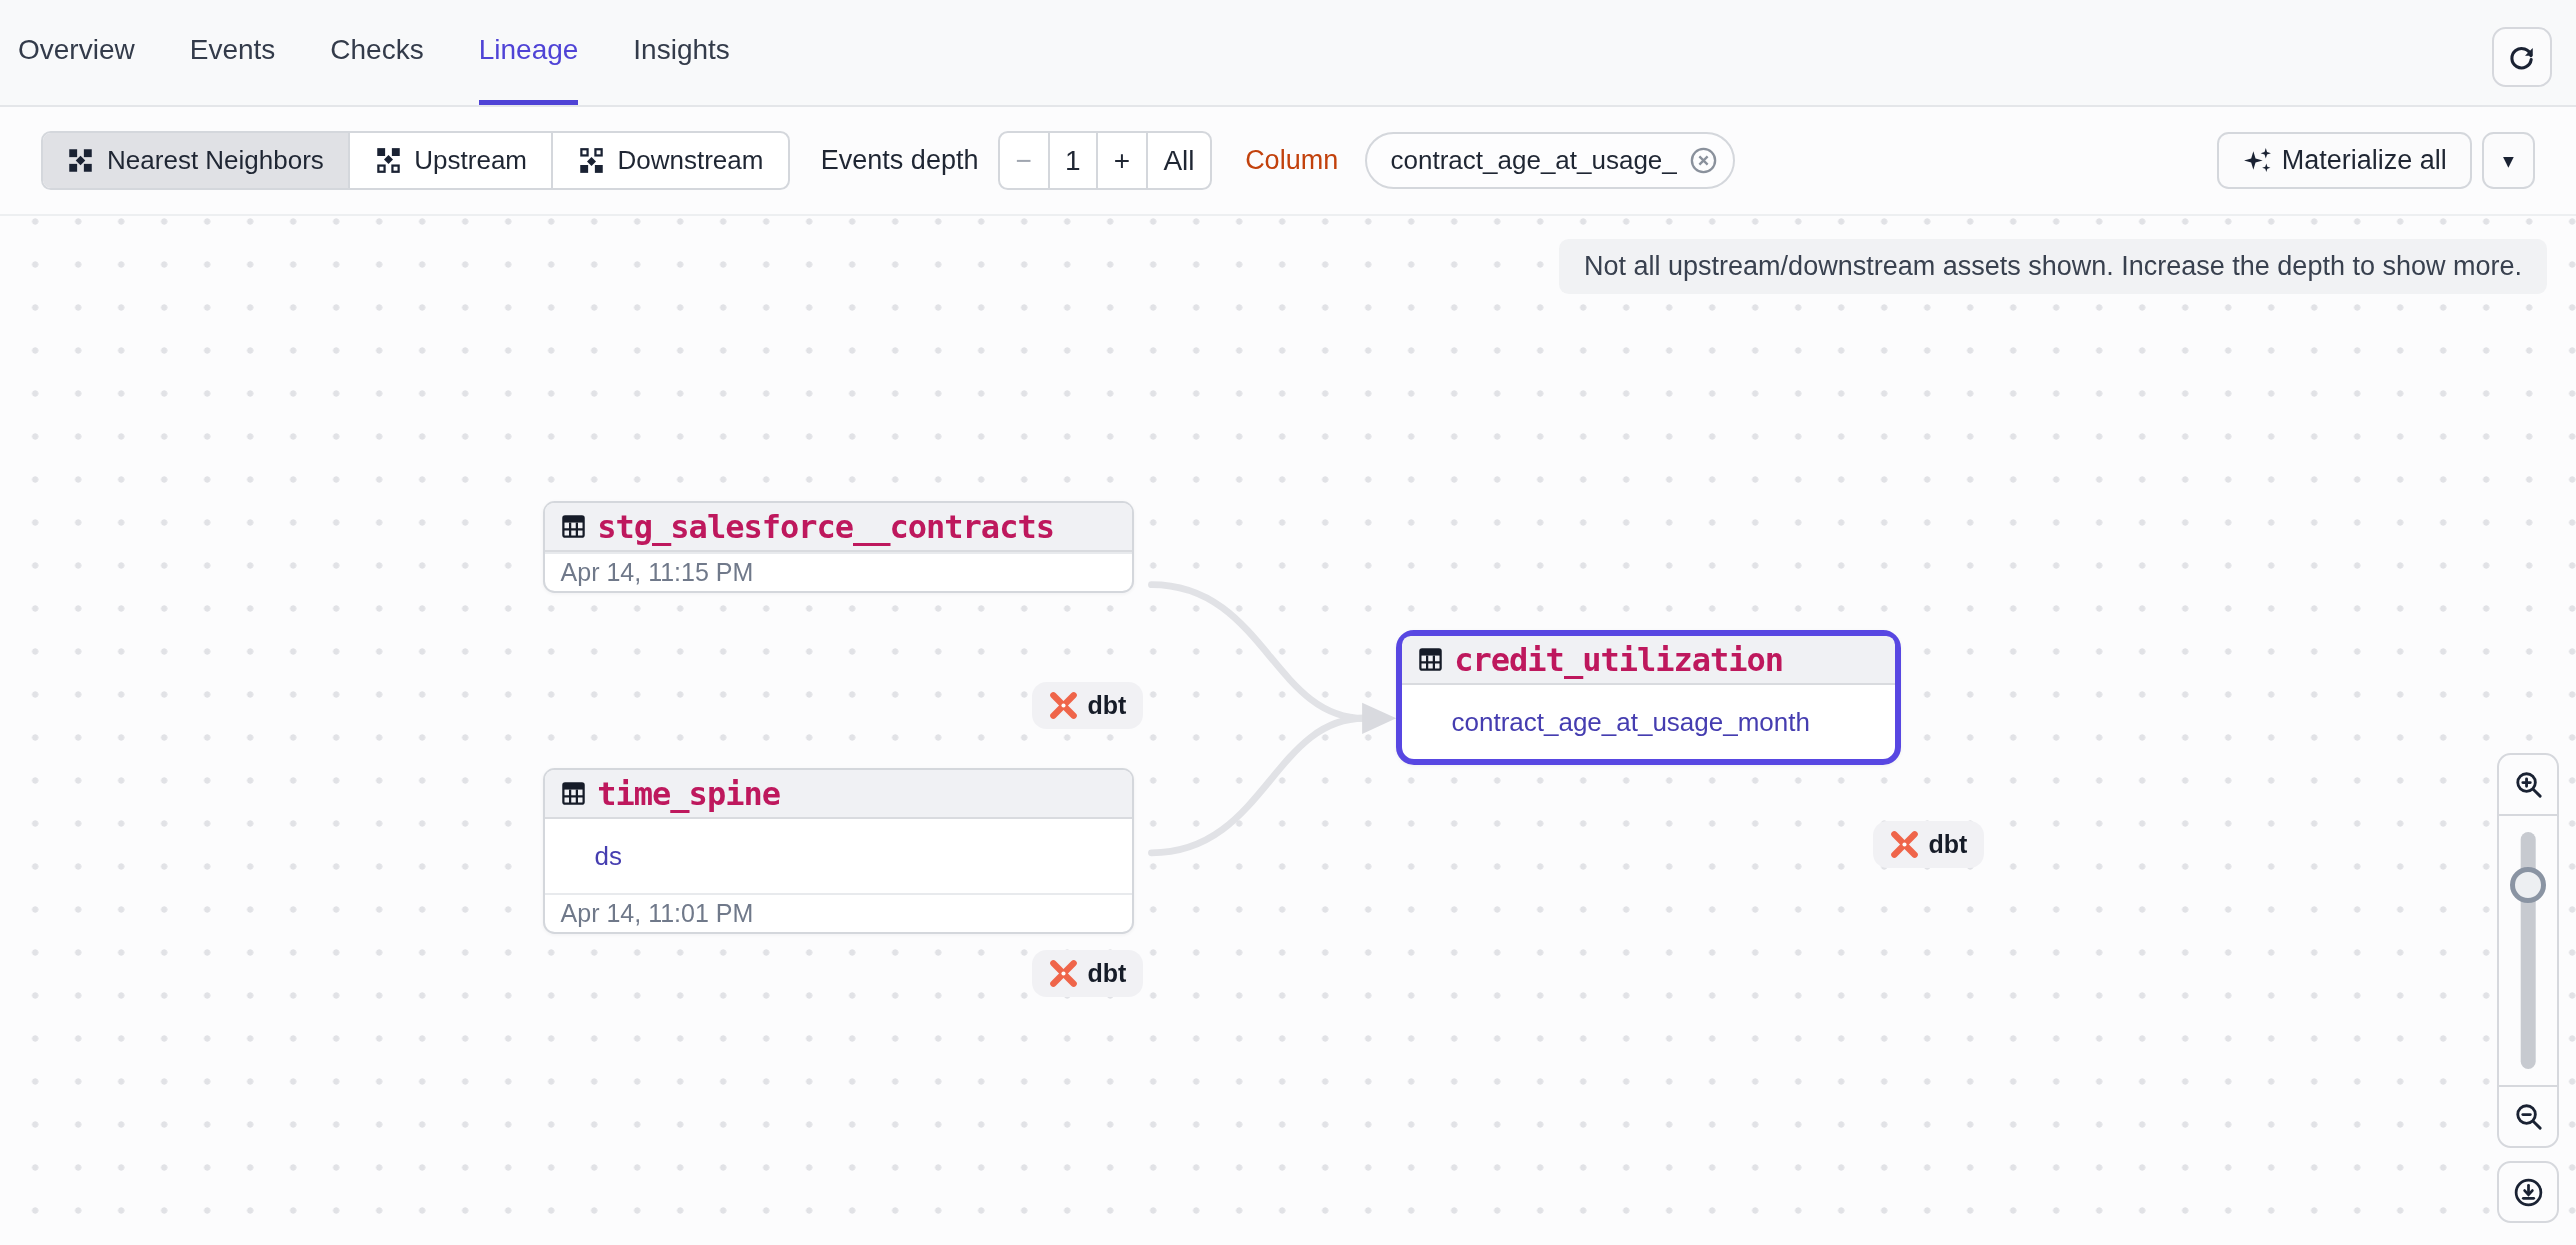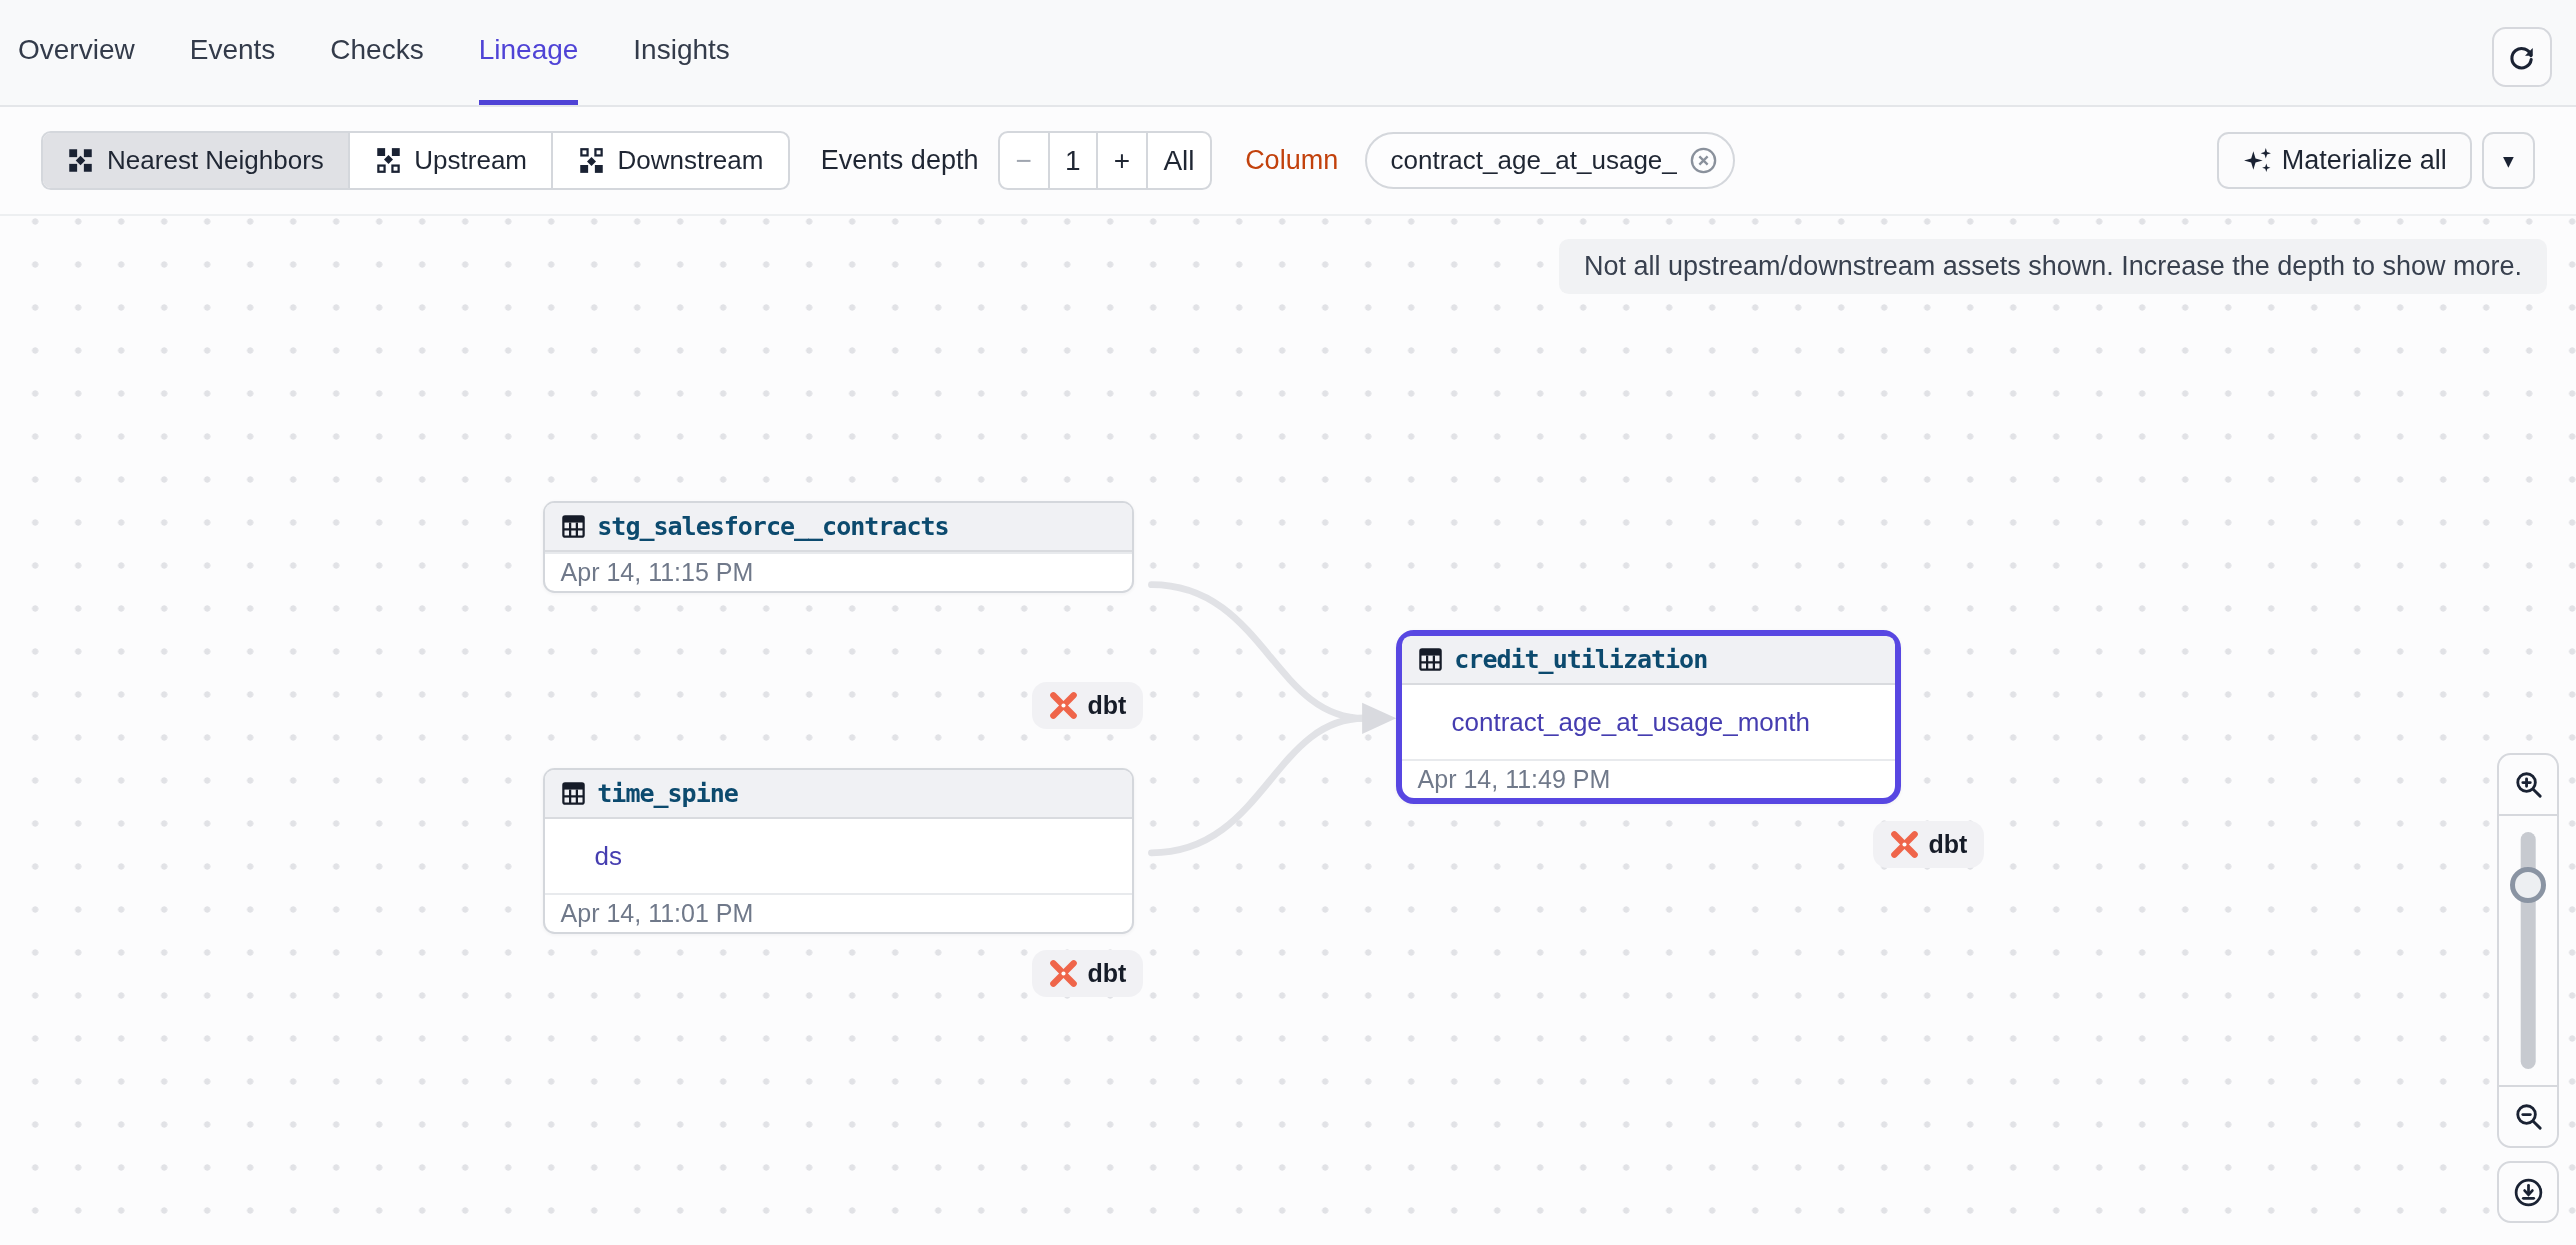--- a/index.html
+++ b/index.html
@@ -50,22 +50,22 @@
   .banner { position:absolute; top:23.4px; right:29px; background:#f1f2f4; border-radius:9.8px;
     padding:11.7px 25px; font-size:27px; color:#39414f; }
 
   .edges { position:absolute; left:0; top:0; }
 
   .node { position:absolute; width:591px; background:#ffffff; border:2px solid #d4d7dc;
     border-radius:11.7px; box-shadow:0 1px 3.9px rgba(20,24,40,.05); cursor:pointer; }
   .node.selected { width:505px; border:6.8px solid #5847e2; border-radius:18px; }
   .node-header { height:49px; display:flex; align-items:center; gap:10.7px; padding:0 14.6px;
     background:#f0f1f4; border-bottom:2px solid #d9dbdf; border-radius:8.8px 8.8px 0 0; }
-  .node-title { font-family:"DejaVu Sans Mono", monospace; font-size:25px; font-weight:700;
-    color:#0c4a6e; letter-spacing:-1px; }
+  .node-title { font-family:"DejaVu Sans Mono", monospace; font-size:32px; font-weight:700;
+    color:#be185d; letter-spacing:-1px; }
   .node-body { height:74px; display:flex; align-items:center; gap:8.8px; padding:0 13.7px; }
   .icon-slot { width:27px; height:27px; flex:0 0 27px; }
   .node-column { font-size:26px; color:#453db0; cursor:pointer; }
   .node-footer { height:39px; display:flex; align-items:center; padding:0 15.6px;
     border-top:2px solid #e8eaed; font-size:25px; color:#70798a; }
 
   .dbt-badge { position:absolute; height:47px; display:flex; align-items:center; gap:9.8px;
     padding:0 16.6px; background:#f1f1f4; border-radius:14.6px; }
   .dbt-badge span { font-size:25px; font-weight:700; color:#161c28; }
 
@@ -262,21 +262,20 @@
           <rect x="3" y="3" width="18" height="5.5" fill="#161c28"></rect>
           <path d="M3 14.5 H21 M9 8.5 V21 M15 8.5 V21" stroke="#161c28" stroke-width="2"></path>
         </svg>
       </span>
       <span class="node-title">credit_utilization</span>
     </div>
     <div class="node-body">
       <span class="icon-slot"></span>
       <span class="node-column">contract_age_at_usage_month</span>
     </div>
-    <div class="node-footer">Apr 14, 11:49 PM</div>
   </div>
   <div class="dbt-badge" style="left:1873px; top:605px;">
     <svg width="29" height="29" viewBox="0 0 24 24">
       <g fill="#ef654a">
         <rect x="9.4" y="-2.5" width="5.2" height="29" rx="2.6" transform="rotate(45 12 12)"></rect>
         <rect x="9.4" y="-2.5" width="5.2" height="29" rx="2.6" transform="rotate(-45 12 12)"></rect>
       </g>
       <circle cx="12" cy="12" r="1.7" fill="#ffffff"></circle>
     </svg>
     <span>dbt</span>

